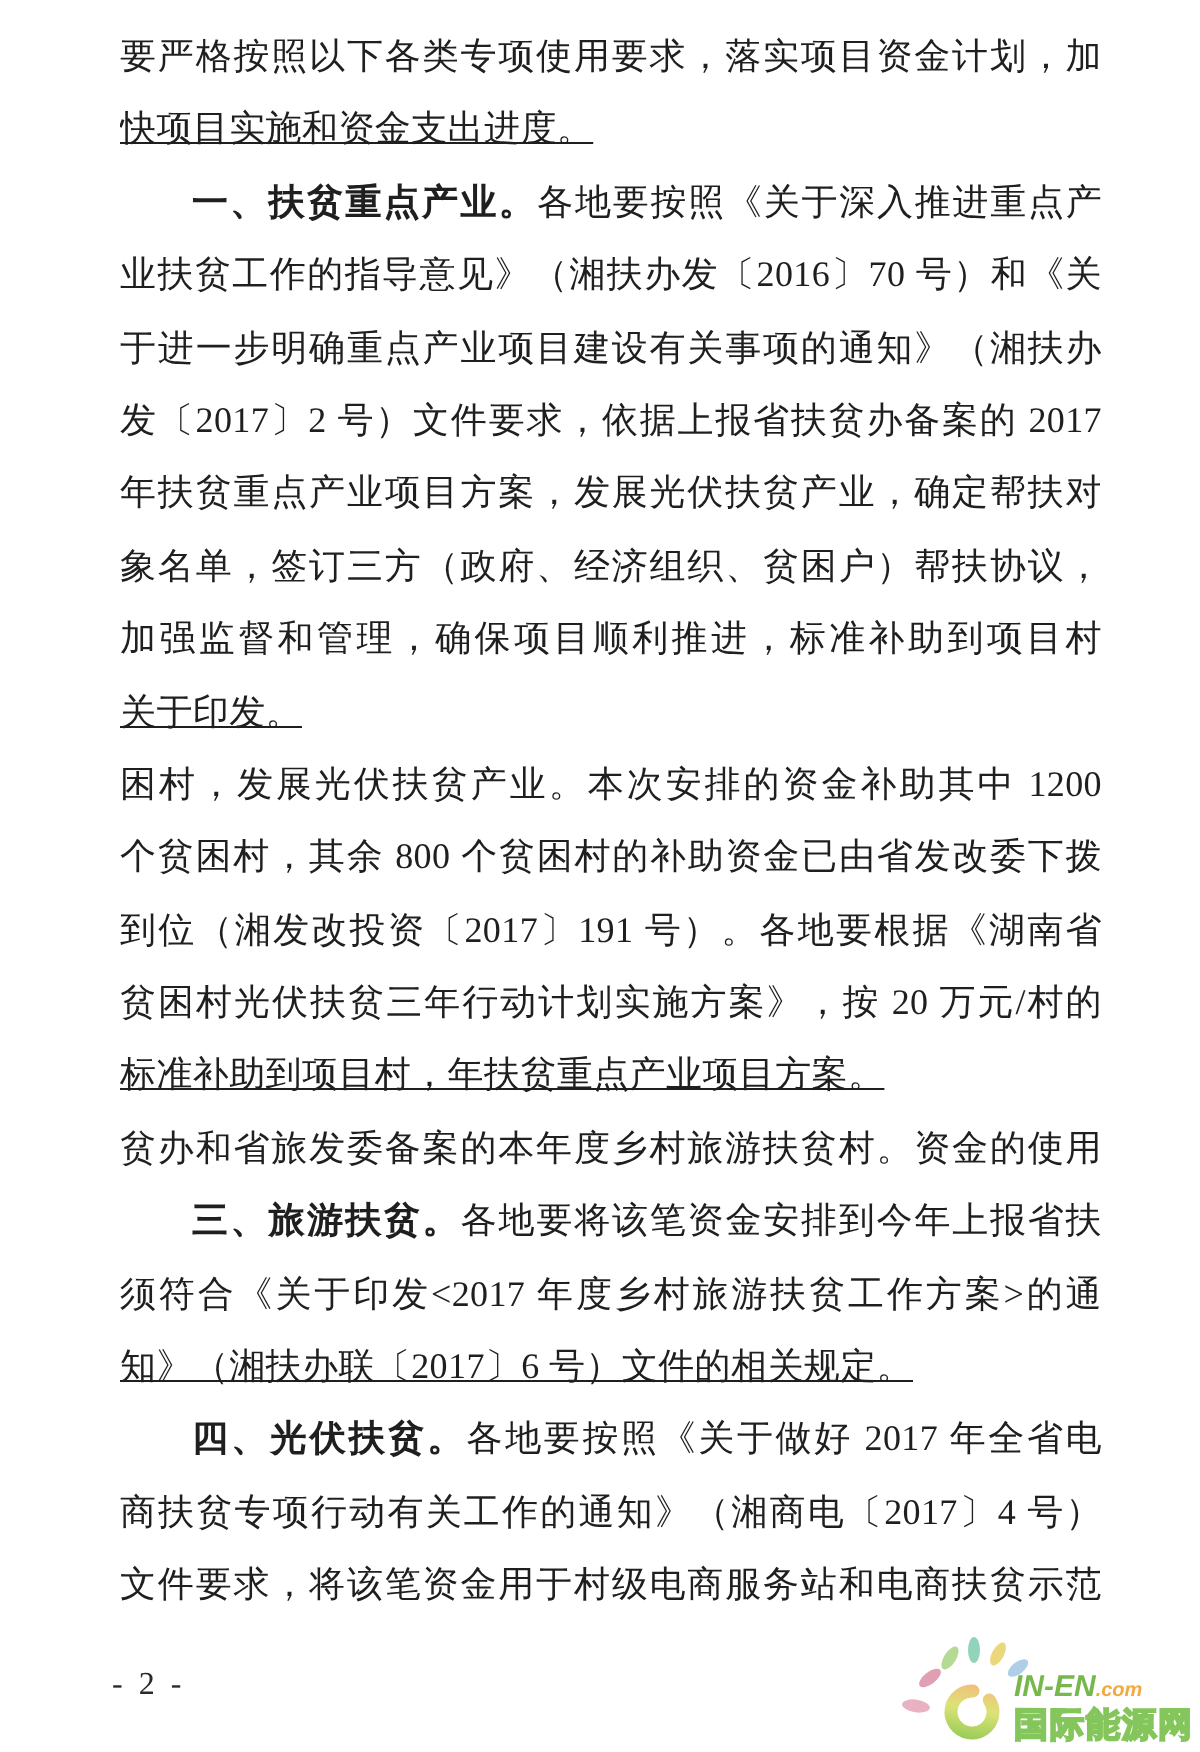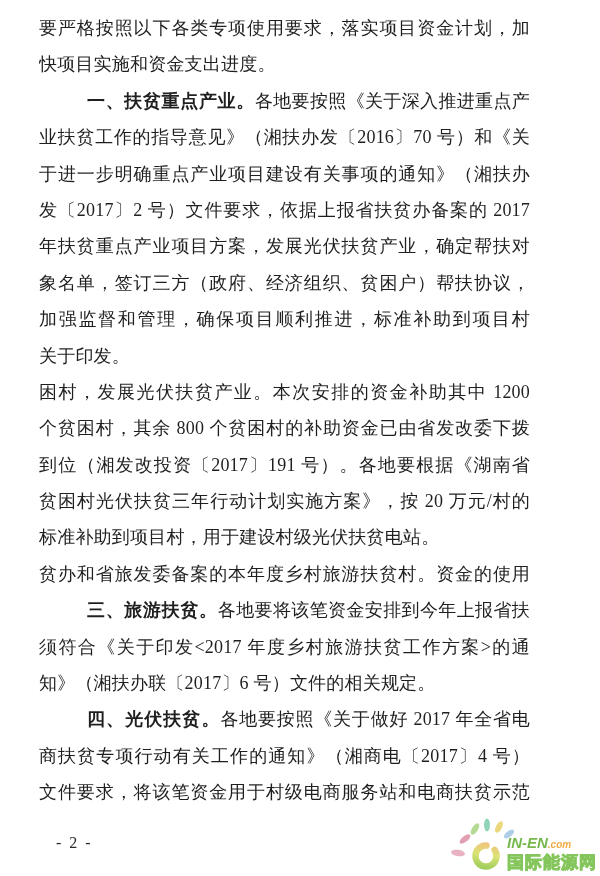--- a/index.html
+++ b/index.html
@@ -3,33 +3,32 @@
 <meta charset="utf-8">
 <style>
   html, body { margin:0; padding:0; }
   body {
     width:600px; height:876px; background:#ffffff; position:relative;
     overflow:hidden;
     font-family:"Liberation Serif","DejaVu Serif",serif;
     color:#1f1f1f;
   }
   .page { position:absolute; inset:0; background:#ffffff; }
-  .body-text { position:absolute; left:39px; top:10px; width:491px; }
+  .body-text { position:absolute; left:60px; top:10px; width:491px; }
   .line {
     height:36.4px; line-height:36.4px; font-size:18px;
     text-align:justify; text-align-last:justify;
     overflow:hidden; letter-spacing:0.2px;
   }
-  .line.end { text-align-last:left; }
+  .line.end { text-align-last:left;text-decoration:underline; }
   .line.indent { text-indent:36px; }
   .line .hd {
     font-weight:700;
     font-family:Liberation Mono, monospace;
     letter-spacing:0.5px;
-    margin-left:12px;
   }
   .page-number {
     position:absolute; left:56px; top:834px;
     font-size:16px; letter-spacing:2px; color:#2a2a2a;
   }
   .watermark { position:absolute; left:450px; top:818px; width:150px; height:58px; }
 </style>
 </head>
 <body>
 
@@ -43,21 +42,21 @@
     <div class="line"><span>于进一步明确重点产业项目建设有关事项的通知》（湘扶办</span></div>
     <div class="line"><span>发〔2017〕2 号）文件要求，依据上报省扶贫办备案的 2017</span></div>
     <div class="line"><span>年扶贫重点产业项目方案，发展光伏扶贫产业，确定帮扶对</span></div>
     <div class="line"><span>象名单，签订三方（政府、经济组织、贫困户）帮扶协议，</span></div>
     <div class="line"><span>加强监督和管理，确保项目顺利推进，标准补助到项目村</span></div>
     <div class="line end"><span>关于印发。</span></div>
     <div class="line"><span>困村，发展光伏扶贫产业。本次安排的资金补助其中 1200</span></div>
     <div class="line"><span>个贫困村，其余 800 个贫困村的补助资金已由省发改委下拨</span></div>
     <div class="line"><span>到位（湘发改投资〔2017〕191 号）。各地要根据《湖南省</span></div>
     <div class="line"><span>贫困村光伏扶贫三年行动计划实施方案》，按 20 万元/村的</span></div>
-    <div class="line end"><span>标准补助到项目村，用于建设村级光伏扶贫电站。</span></div>
+    <div class="line end"><span>标准补助到项目村，年扶贫重点产业项目方案。</span></div>
     <div class="line"><span>贫办和省旅发委备案的本年度乡村旅游扶贫村。资金的使用</span></div>
     <div class="line indent"><span class="hd">三、旅游扶贫。</span><span>各地要将该笔资金安排到今年上报省扶</span></div>
     <div class="line"><span>须符合《关于印发&lt;2017 年度乡村旅游扶贫工作方案&gt;的通</span></div>
     <div class="line end"><span>知》（湘扶办联〔2017〕6 号）文件的相关规定。</span></div>
     <div class="line indent"><span class="hd">四、光伏扶贫。</span><span>各地要按照《关于做好 2017 年全省电</span></div>
     <div class="line"><span>商扶贫专项行动有关工作的通知》（湘商电〔2017〕4 号）</span></div>
     <div class="line"><span>文件要求，将该笔资金用于村级电商服务站和电商扶贫示范</span></div>
   </div>
 
   <div class="page-number">- 2 -</div>

